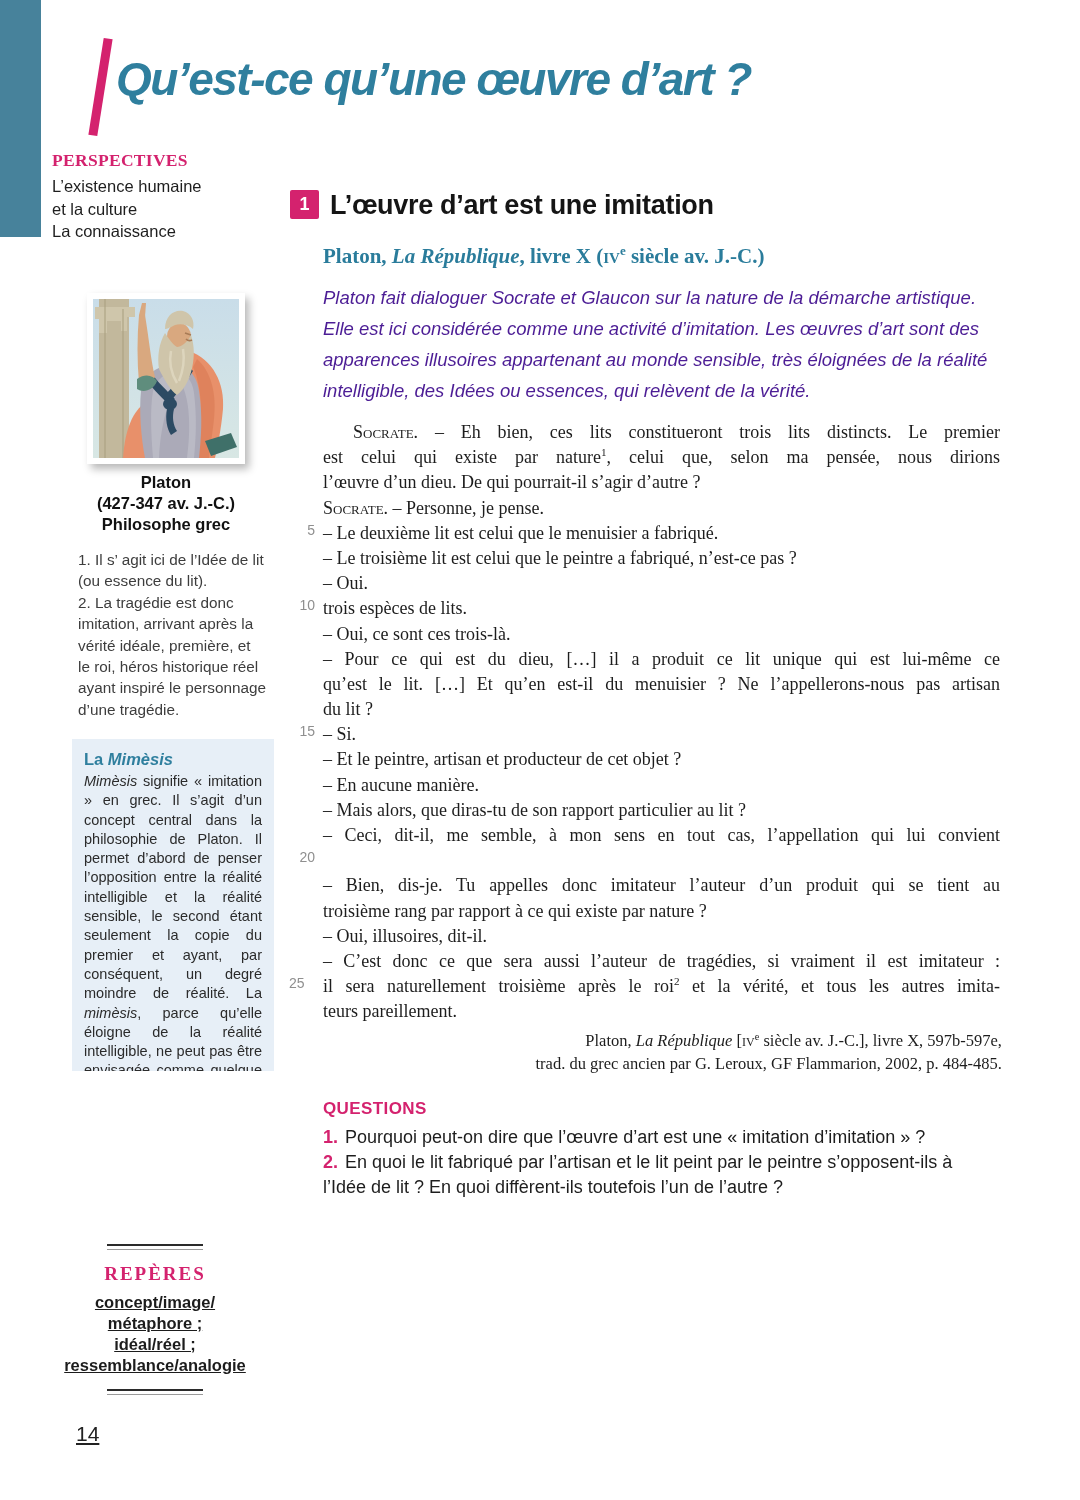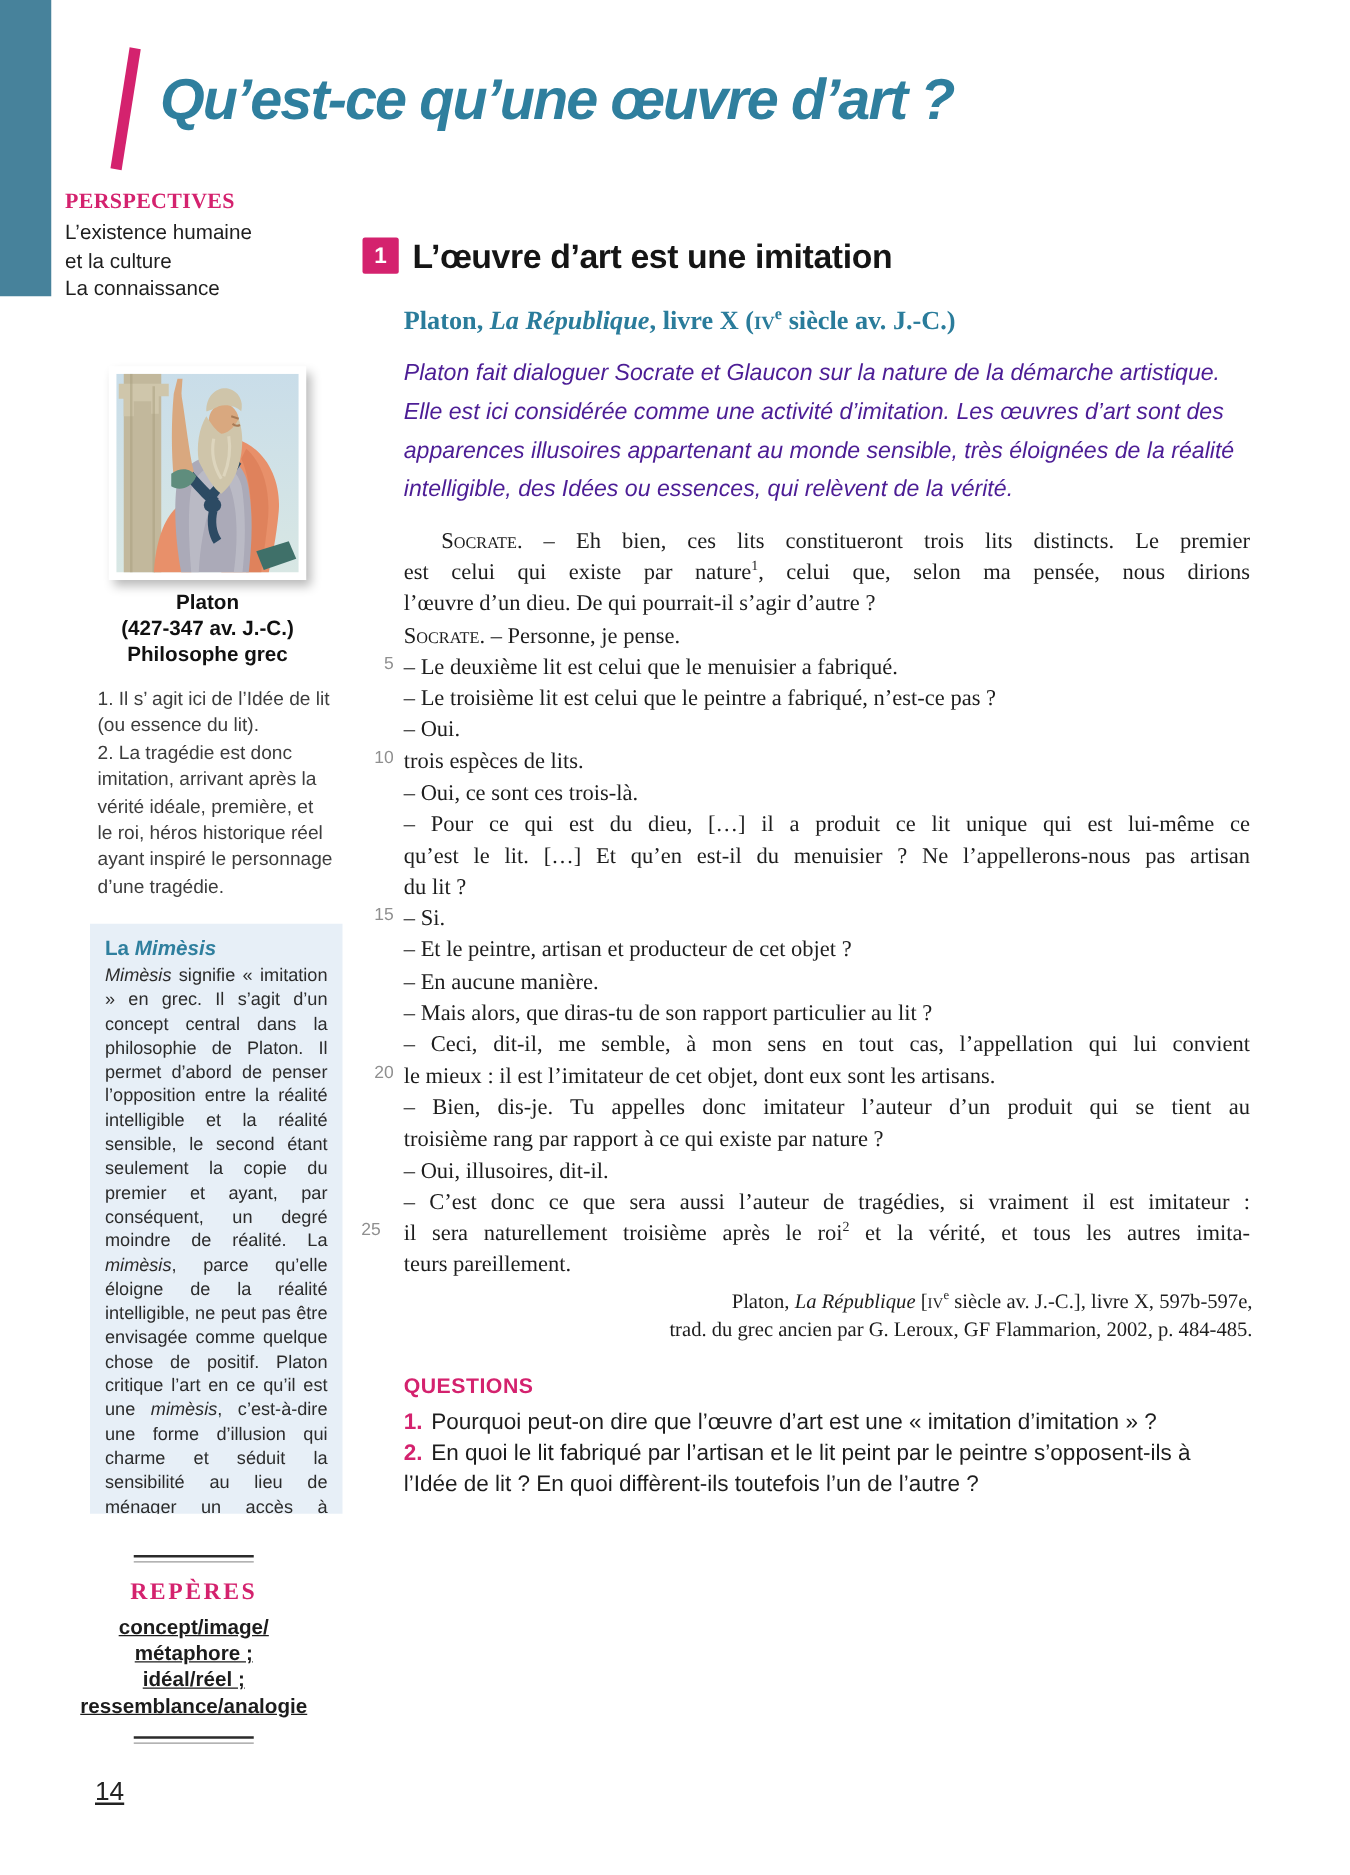--- a/index.html
+++ b/index.html
@@ -3,37 +3,37 @@
 <meta charset="utf-8">
 <style>
   html,body{margin:0;padding:0;background:#ffffff;}
   #page{position:relative;width:1080px;height:1500px;background:#ffffff;overflow:hidden;
         font-family:"Liberation Sans",sans-serif;color:#1e1e1e;}
 
   
   .teal-bar{position:absolute;left:0;top:0;width:41px;height:237px;background:#47829b;}
   .title-slash{position:absolute;left:96px;top:38px;width:9px;height:98px;background:#d4226e;
                transform:rotate(9deg);}
-  .page-title{position:absolute;left:128px;top:52px;margin:0;
+  .page-title{position:absolute;left:116px;top:52px;margin:0;
               font:italic 700 46px "Liberation Sans",sans-serif;letter-spacing:-1.5px;color:#2f7f9e;}
 
   
   .perspectives{position:absolute;left:52px;top:150px;width:220px;}
   .perspectives .label{font:700 17.5px "Liberation Serif",serif;color:#d4226e;letter-spacing:.3px;margin:0 0 4px 0;}
   .perspectives .item{font:400 16.5px "Liberation Sans",sans-serif;line-height:22.5px;color:#1e1e1e;}
 
   .portrait{position:absolute;left:75px;top:281px;width:158px;}
   .portrait .frame{background:#ffffff;padding:6px;box-shadow:4px 5px 8px rgba(0,0,0,.28);}
   .portrait svg{display:block;}
   .portrait .caption{margin-top:8px;text-align:center;font:700 16.5px "Liberation Sans",sans-serif;line-height:21px;color:#111;}
 
   .footnotes{position:absolute;left:78px;top:549px;width:188px;}
   .footnotes p{margin:0;font:500 15.3px "Liberation Sans",sans-serif;line-height:21.4px;color:#3d3d3d;}
 
-  .mimesis-box{position:absolute;left:72px;top:739px;width:202px;height:472px;background:#e7eff7;
+  .mimesis-box{position:absolute;left:72px;top:739px;width:202px;height:332px;background:#e7eff7;
                box-sizing:border-box;padding:11px 12px;overflow:hidden;}
   .mimesis-box .box-title{margin:0 0 3px 0;font:700 16.5px "Liberation Sans",sans-serif;color:#2f7f9e;}
   .mimesis-box .box-body{margin:0;font:400 14.5px "Liberation Sans",sans-serif;line-height:19.3px;
                          color:#2b2b2b;text-align:justify;}
 
   .reperes{position:absolute;left:55px;top:1244px;width:200px;text-align:center;}
   .reperes .rule{height:3px;width:96px;margin:0 auto;border-top:2.5px solid #2b2b2b;border-bottom:1.5px solid #9a9a9a;}
   .reperes .label{font:700 19px "Liberation Serif",serif;letter-spacing:2px;color:#d4226e;margin:13px 0 7px 0;}
   .reperes .line{font:700 16.5px "Liberation Sans",sans-serif;line-height:21px;color:#1c1c1c;text-decoration:underline;}
   .reperes .rule.bottom{margin-top:13px;}
@@ -237,21 +237,20 @@
         <div class="dline">
           <span class="lnum"></span>
           <span class="dtext">– Mais alors, que diras-tu de son rapport particulier au lit ?</span>
         </div>
         <div class="dline j">
           <span class="lnum"></span>
           <span class="dtext">– Ceci, dit-il, me semble, à mon sens en tout cas, l’appellation qui lui convient</span>
         </div>
         <div class="dline">
           <span class="lnum">20</span>
-          <span class="dtext">le mieux : il est l’imitateur de cet objet, dont eux sont les artisans.</span>
         </div>
         <div class="dline j">
           <span class="lnum"></span>
           <span class="dtext">– Bien, dis-je. Tu appelles donc imitateur l’auteur d’un produit qui se tient au</span>
         </div>
         <div class="dline">
           <span class="lnum"></span>
           <span class="dtext">troisième rang par rapport à ce qui existe par nature ?</span>
         </div>
         <div class="dline">

